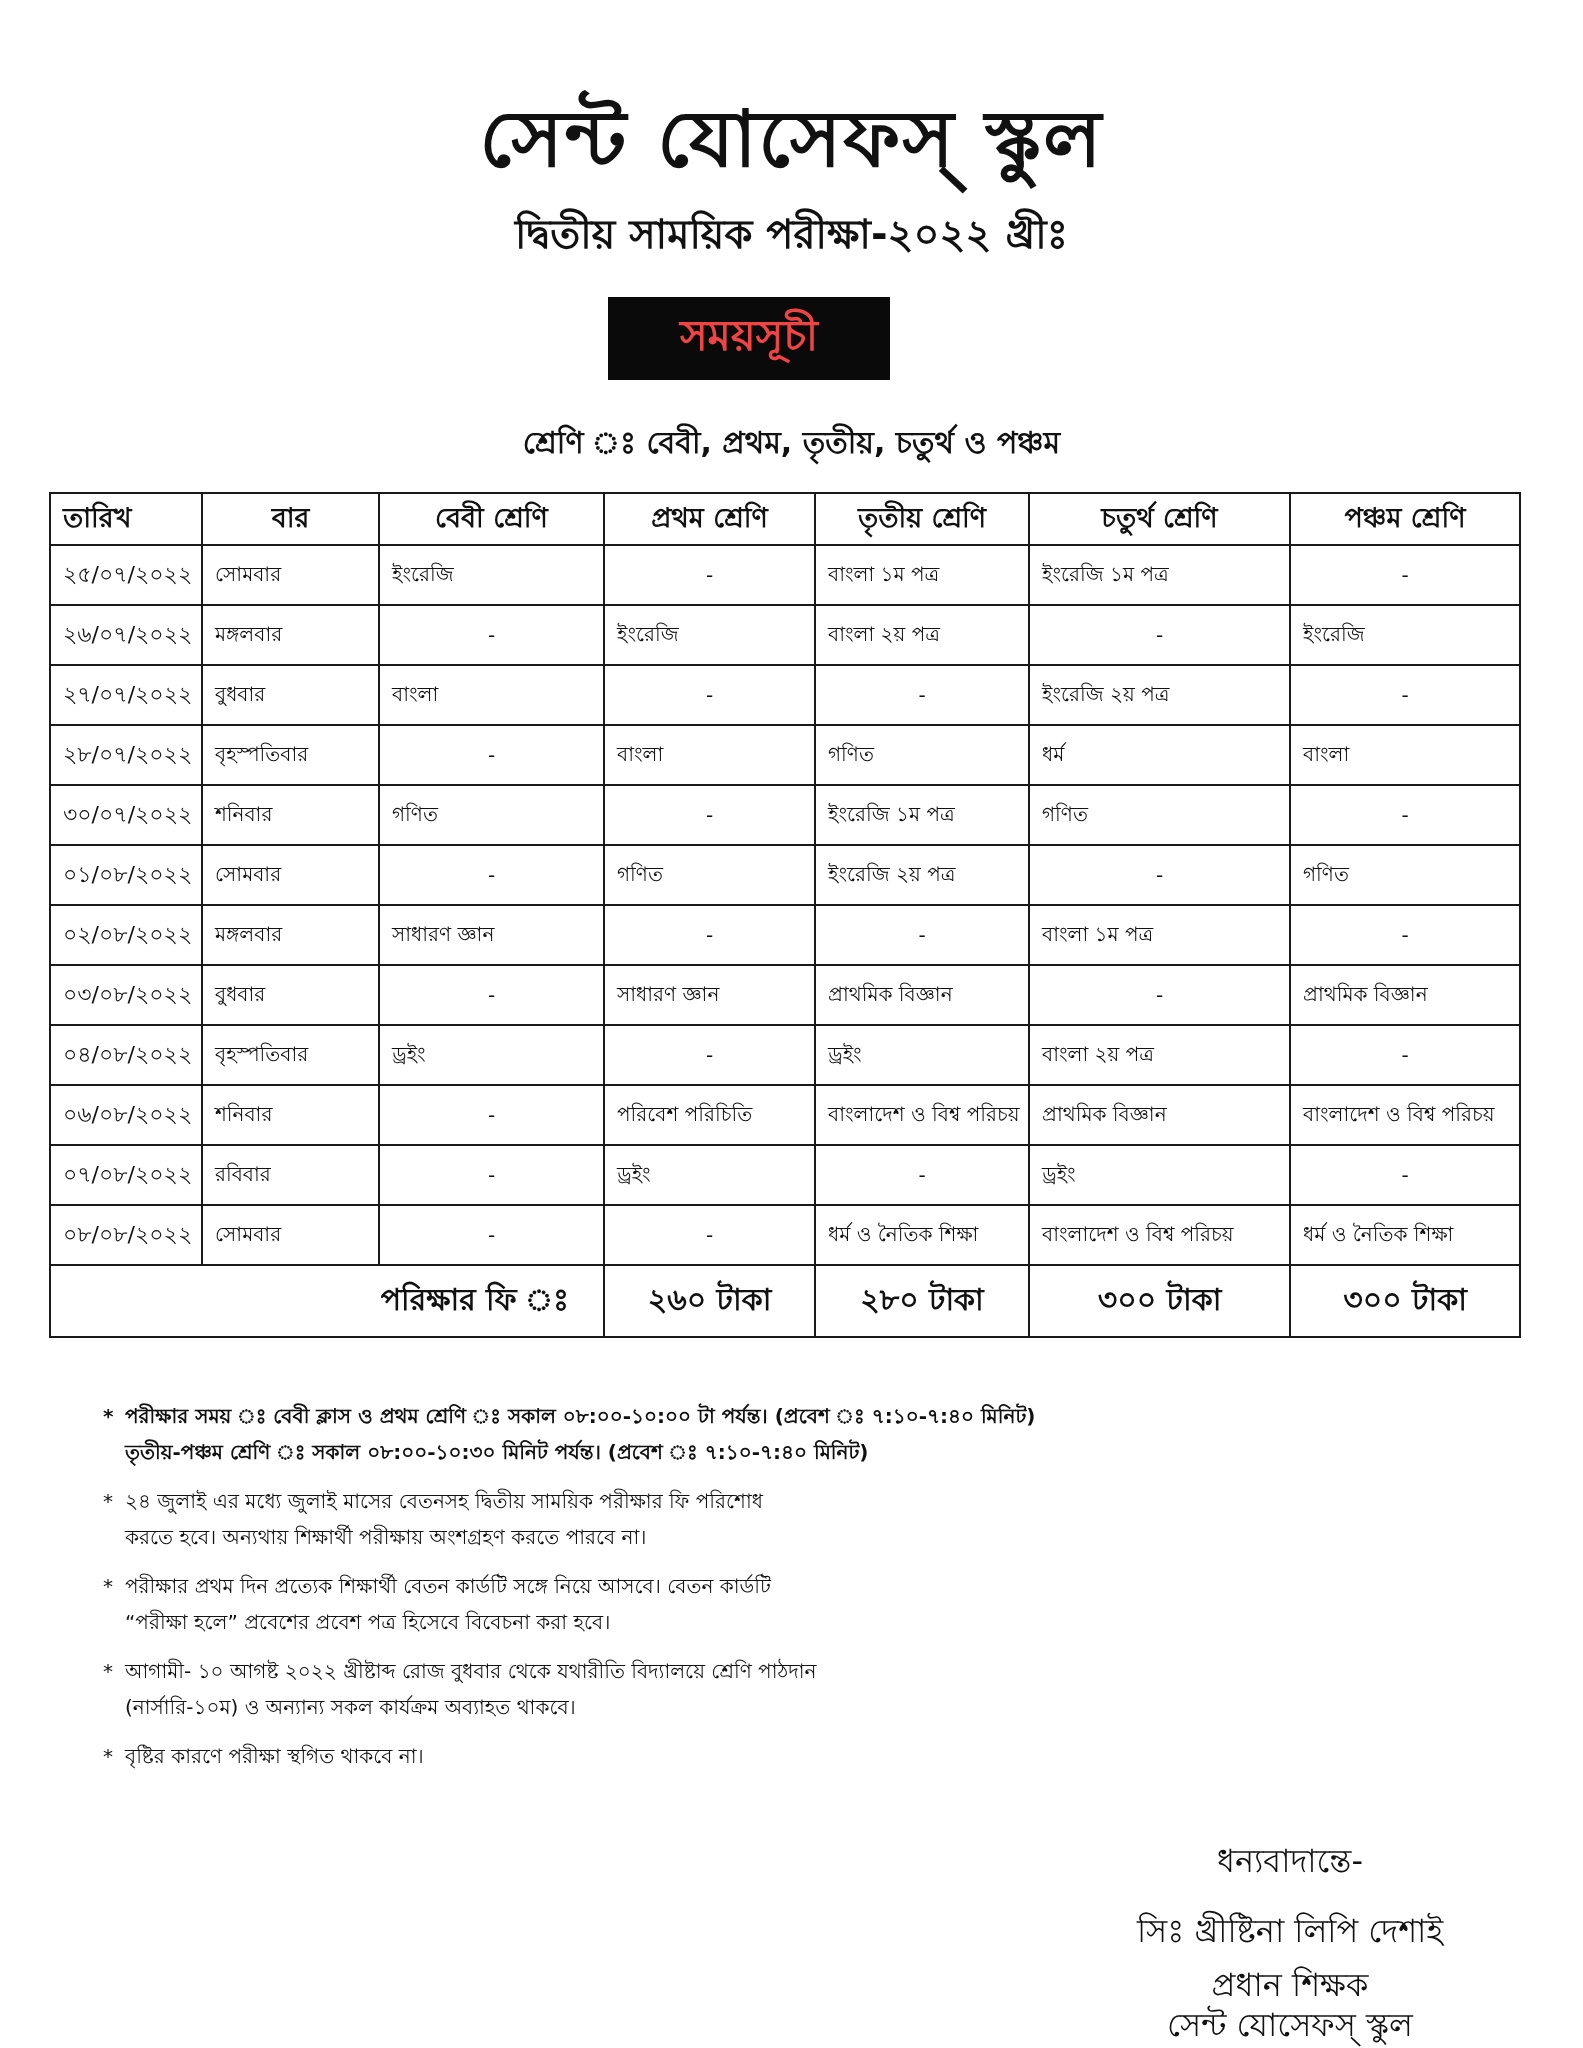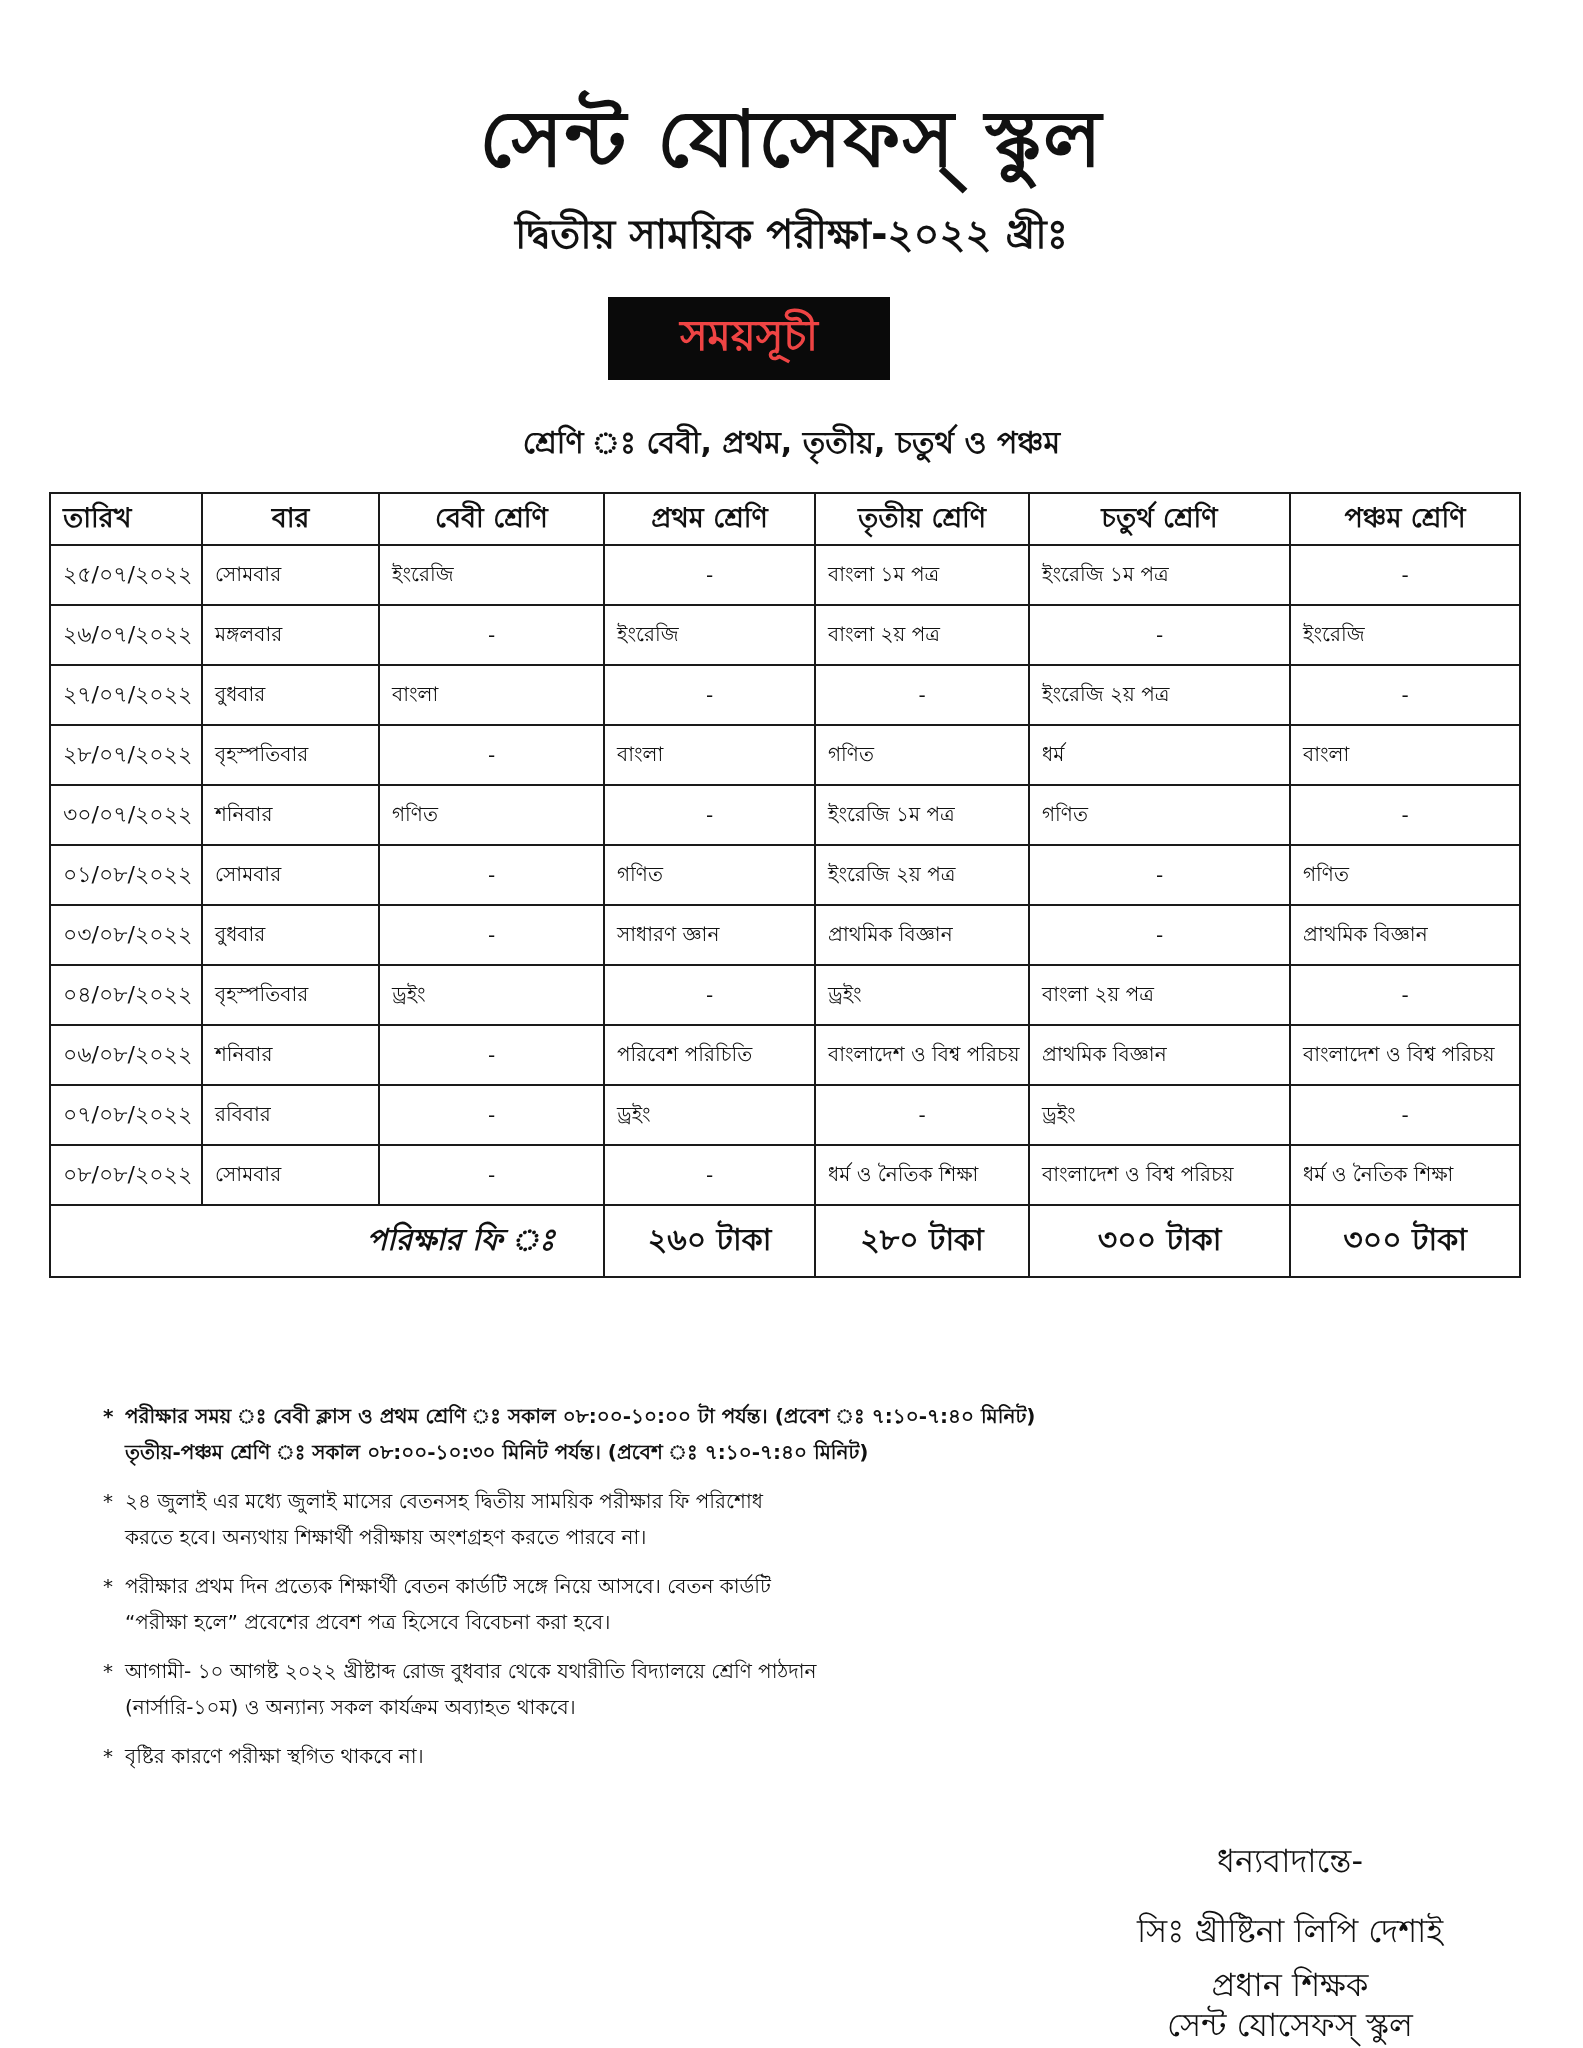--- a/index.html
+++ b/index.html
@@ -32,21 +32,21 @@
   table.schedule td, table.schedule th {
     border: 2px solid #1a1a1a; padding: 0 12px; vertical-align: middle;
     font-size: 20px; font-weight: normal; text-align: left; white-space: nowrap; overflow: hidden;
   }
   table.schedule th { height: 50px; font-size: 27px; font-weight: bold; text-align: center; }
   table.schedule th.c-date { text-align: left; }
   table.schedule td { height: 58px; }
   table.schedule td.dash { text-align: center; }
   table.schedule td.date { font-size: 22px; }
   table.schedule tr.fee td { height: 70px; font-size: 30px; font-weight: bold; text-align: center; }
-  table.schedule tr.fee td.fee-label { text-align: right; padding-right: 48px; font-style: italic; }
+  table.schedule tr.fee td.fee-label { text-align: right; padding-right: 34px; }
   .notes { left: 103px; top: 1398px; width: 1420px; font-size: 20px; line-height: 36px; }
   .note { margin-bottom: 13px; }
   .note .line { display: block; }
   .note .line.cont { padding-left: 22px; }
   .note.bold { font-weight: bold; }
   .star { display: inline-block; width: 22px; }
   .sign { left: 1100px; width: 380px; text-align: center; font-size: 32px; }
 </style>
 </head>
 <body>
@@ -128,20 +128,29 @@
       <tr>
         <td class="date">০১/০৮/২০২২</td>
         <td>সোমবার</td>
         <td class="dash">-</td>
         <td>গণিত</td>
         <td>ইংরেজি ২য় পত্র</td>
         <td class="dash">-</td>
         <td>গণিত</td>
       </tr>
       <tr>
+        <td class="date">০২/০৮/২০২২</td>
+        <td>মঙ্গলবার</td>
+        <td>সাধারণ জ্ঞান</td>
+        <td class="dash">-</td>
+        <td class="dash">-</td>
+        <td>বাংলা ১ম পত্র</td>
+        <td class="dash">-</td>
+      </tr>
+      <tr>
         <td class="date">০৩/০৮/২০২২</td>
         <td>বুধবার</td>
         <td class="dash">-</td>
         <td>সাধারণ জ্ঞান</td>
         <td>প্রাথমিক বিজ্ঞান</td>
         <td class="dash">-</td>
         <td>প্রাথমিক বিজ্ঞান</td>
       </tr>
       <tr>
         <td class="date">০৪/০৮/২০২২</td>

